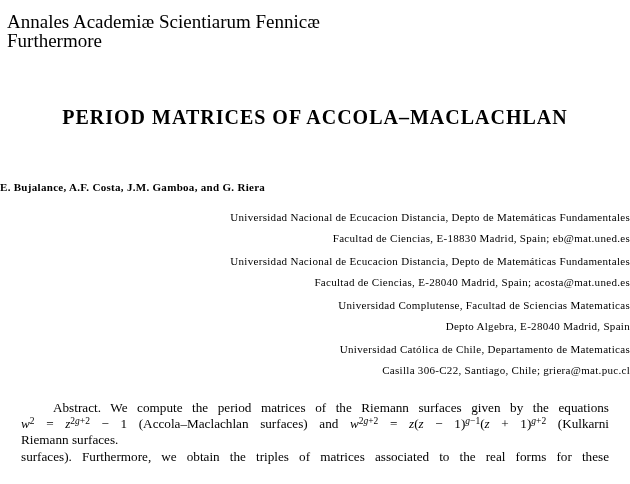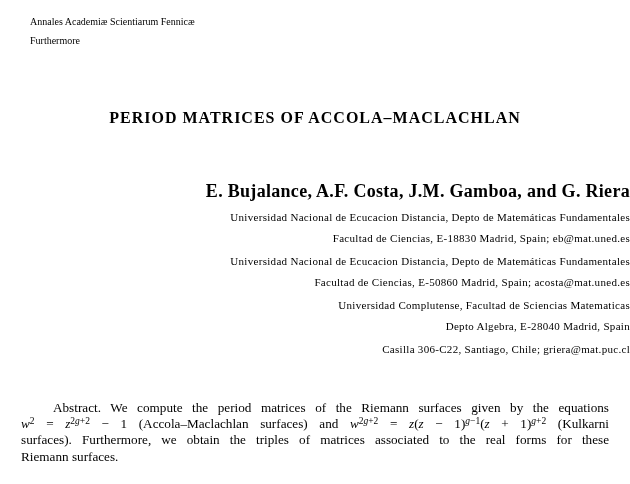--- a/index.html
+++ b/index.html
@@ -6,35 +6,35 @@
   html, body { background: #ffffff; }
   body {
     width: 630px; height: 484px;
     font-family: "Liberation Serif", "DejaVu Serif", serif;
     color: #000000;
     overflow: hidden;
   }
   .page { position: relative; width: 630px; height: 484px; background: #ffffff; }
 
   .journal-header {
-    position: absolute; left: 30px; top: 13px;
-    font-size: 10px; line-height: 18.5px;
+    position: absolute; left: 7px; top: 13px;
+    font-size: 19px; line-height: 18.5px;
   }
 
   .paper-title {
     position: absolute; top: 104px; left: 0; right: 0;
     text-align: center;
-    font-weight: bold; font-size: 16px; line-height: 27px;
+    font-weight: bold; font-size: 20px; line-height: 27px;
     letter-spacing: 1px;
   }
 
   .authors-line {
     position: absolute; top: 181px; left: 0; right: 0;
-    text-align: right;
-    font-weight: bold; font-size: 18px; letter-spacing: 0.3px;
+    text-align: left;
+    font-weight: bold; font-size: 11px; letter-spacing: 0.3px;
   }
 
   .affiliations {
     position: absolute; top: 207px; left: 0; right: 0;
     text-align: right;
     font-size: 11px; letter-spacing: 0.3px;
   }
   .affil-group { margin-bottom: 2px; }
   .affil-line { line-height: 21px; }
 
@@ -66,40 +66,41 @@
 
   <div class="authors-line">E. Bujalance, A.F. Costa, J.M. Gamboa, and G. Riera</div>
 
   <div class="affiliations">
     <div class="affil-group">
       <div class="affil-line">Universidad Nacional de Ecucacion Distancia, Depto de Matemáticas Fundamentales</div>
       <div class="affil-line">Facultad de Ciencias, E-18830 Madrid, Spain; eb@mat.uned.es</div>
     </div>
     <div class="affil-group">
       <div class="affil-line">Universidad Nacional de Ecucacion Distancia, Depto de Matemáticas Fundamentales</div>
-      <div class="affil-line">Facultad de Ciencias, E-50860 Madrid, Spain; acosta@mat.uned.es</div>
+      <div class="affil-line">Facultad de Ciencias, E-28040 Madrid, Spain; acosta@mat.uned.es</div>
     </div>
     <div class="affil-group">
       <div class="affil-line">Universidad Complutense, Facultad de Sciencias Matematicas</div>
       <div class="affil-line">Depto Algebra, E-28040 Madrid, Spain</div>
     </div>
     <div class="affil-group">
+      <div class="affil-line">Universidad Católica de Chile, Departamento de Matematicas</div>
       <div class="affil-line">Casilla 306-C22, Santiago, Chile; griera@mat.puc.cl</div>
     </div>
   </div>
 
   <div class="abstract">
     <div class="abs-line first">
       <b class="abs-label">Abstract.</b>
       <span><span class="">We compute the period matrices of the Riemann surfaces given by the equations</span></span>
     </div>
     <div class="abs-line">
       <span><span class="it">w</span><span class="sp">2</span><span class=""> = </span><span class="it">z</span><span class="sp">2</span><span class="sp it">g</span><span class="sp">+2</span><span class=""> − 1 (Accola–Maclachlan surfaces) and </span><span class="it">w</span><span class="sp">2</span><span class="sp it">g</span><span class="sp">+2</span><span class=""> = </span><span class="it">z</span><span class="">(</span><span class="it">z</span><span class=""> − 1)</span><span class="sp it">g</span><span class="sp">−1</span><span class="">(</span><span class="it">z</span><span class=""> + 1)</span><span class="sp it">g</span><span class="sp">+2</span><span class=""> (Kulkarni</span></span>
     </div>
+    <div class="abs-line last">
+      <span><span class="">Riemann surfaces.</span></span>
+    </div>
     <div class="abs-line">
       <span><span class="">surfaces). Furthermore, we obtain the triples of matrices associated to the real forms for these</span></span>
-    </div>
-    <div class="abs-line last">
-      <span><span class="">Riemann surfaces.</span></span>
     </div>
   </div>
 
 </div>
 
 </body></html>

